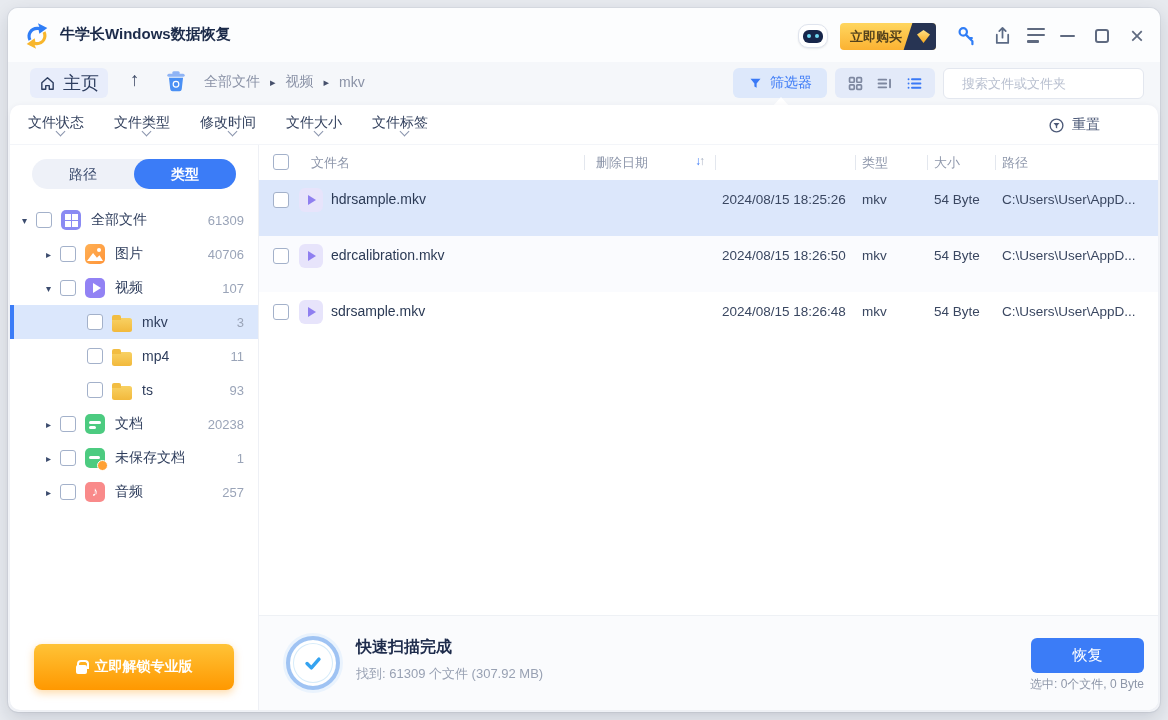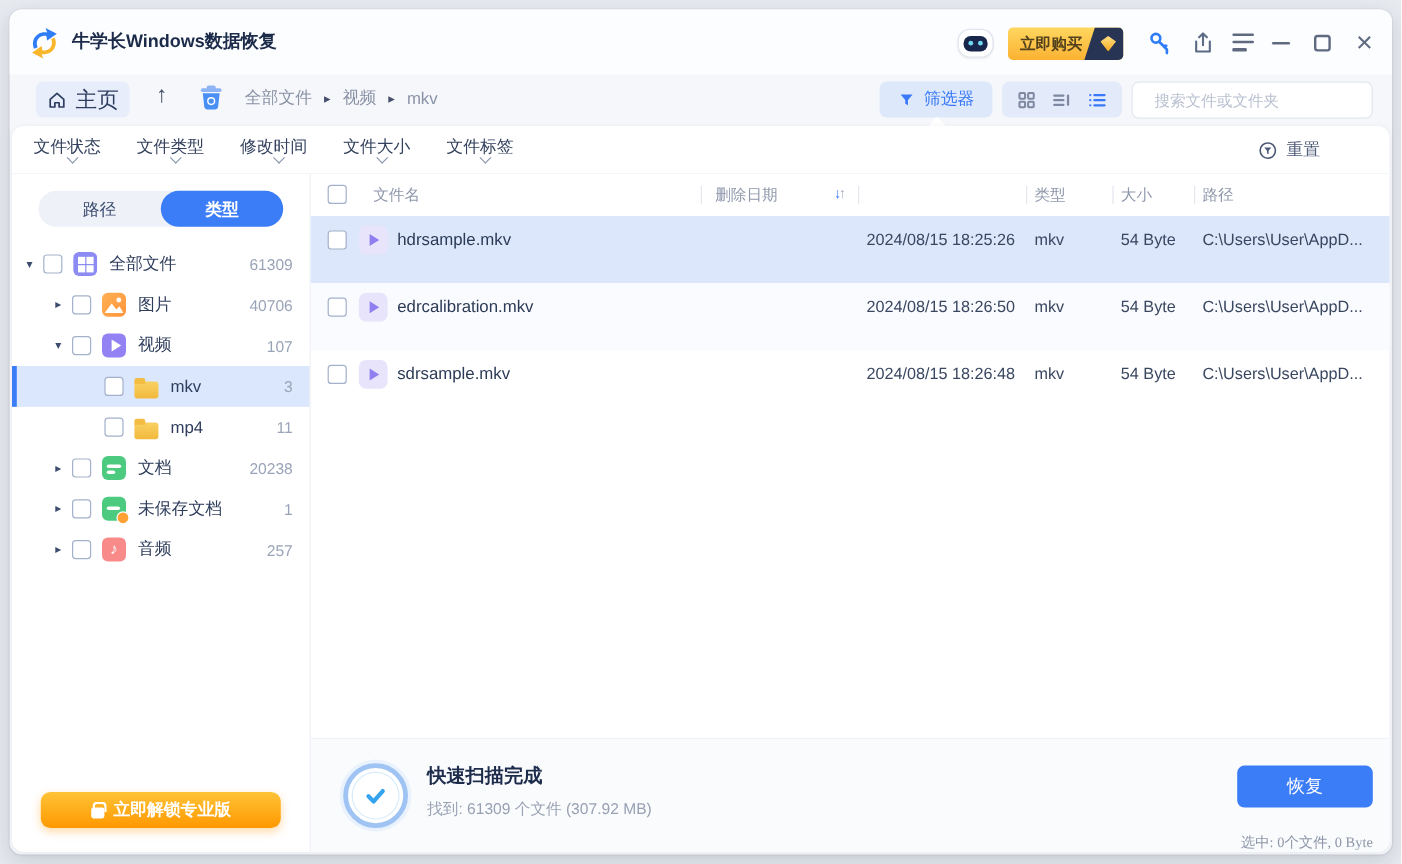--- a/index.html
+++ b/index.html
@@ -99,21 +99,21 @@
   .ic-doc { background:#4ccb80; }
   .ic-doc::before { content:''; position:absolute; left:4px; top:7px; width:12px; height:3px; background:#fff; border-radius:1.5px; }
   .ic-doc::after { content:''; position:absolute; left:4px; top:12px; width:7px; height:3px; background:#fff; border-radius:1.5px; }
   .ic-unsaved { background:#4ccb80; }
   .ic-unsaved::before { content:''; position:absolute; left:4px; top:8px; width:11px; height:3px; background:#fff; border-radius:1.5px; }
   .ic-unsaved::after { content:''; position:absolute; right:-3px; bottom:-3px; width:9px; height:9px;
                        background:#ffa135; border:1.5px solid #fff; border-radius:50%; }
   .ic-audio { background:#f98a8a; }
   .ic-audio::after { content:'♪'; position:absolute; left:0; top:0; right:0; bottom:0; color:#fff;
                      font-size:13px; font-weight:700; text-align:center; line-height:20px; }
-  .unlock-btn { position:absolute; left:24px; bottom:20px; width:200px; height:30px; border-radius:8px;
+  .unlock-btn { position:absolute; left:24px; bottom:20px; width:200px; height:46px; border-radius:8px;
                 background:linear-gradient(180deg,#ffc337,#ff9800); color:#fff; font-size:14px; font-weight:700;
                 display:flex; align-items:center; justify-content:center; gap:8px; cursor:pointer;
                 box-shadow:0 3px 8px rgba(255,150,0,.35); }
   .lock { position:relative; width:11px; height:9px; background:#fff; border-radius:2px; margin-top:5px; }
   .lock::before { content:''; position:absolute; left:1.5px; top:-5px; width:8px; height:7px;
                   border:2px solid #fff; border-bottom:none; border-radius:4px 4px 0 0; }
 
   
   .thead { position:absolute; left:249px; top:40px; right:0; height:35px; font-size:13px; color:#8e97ab; }
   .thead .cb { position:absolute; left:14px; top:9px; }
@@ -139,21 +139,21 @@
                border-top:1px solid #eef1f5; border-radius:0 0 10px 0; }
   .check-circle { position:absolute; left:27px; top:20px; width:54px; height:54px; border-radius:50%;
                   background:#fff; border:4px solid #9fc3f3;
                   box-shadow:inset 0 0 0 3px #fff, inset 0 0 0 4px #d7ecfa, 0 0 0 3px #eaf3fd;
                   display:flex; align-items:center; justify-content:center; }
   .f-title { position:absolute; left:97px; top:21px; font-size:16px; font-weight:700; color:#1e2c4c; }
   .f-sub { position:absolute; left:97px; top:49px; font-size:13px; color:#98a1b3; }
   .recover-btn { position:absolute; left:772px; top:22px; width:113px; height:35px; background:#3b7cf7; border:none;
                  color:#fff; border-radius:6px; font-size:15px; display:flex; align-items:center; justify-content:center;
                  cursor:pointer; font-family:inherit; }
-  .f-sel { position:absolute; right:14px; top:78px; font-size:12px; color:#8d96a8;font-family:Liberation Serif, serif; }
+  .f-sel { position:absolute; right:14px; top:60px; font-size:12px; color:#8d96a8; }
 
   
   .watermark { position:absolute; right:4px; bottom:2px; text-align:right; z-index:50; pointer-events:none; }
   .wm1 { font-size:37px; font-weight:700; letter-spacing:2px; color:#9aa0aa; opacity:.55;
          text-shadow:1px 1px 0 #fff,-1px -1px 0 #7e848e; }
   .wm2 { font-size:15px; font-weight:700; letter-spacing:1px; color:#b9bec8; opacity:.9; }
 </style>
 </head>
 <body>
 
@@ -343,20 +343,26 @@
             <span class="tcount">3</span>
           </div>
 
           <div class="titem l2">
             <span class="cb"></span>
             <span class="ticon ic-folder"></span>
             <span class="tlabel">mp4</span>
             <span class="tcount">11</span>
           </div>
 
+          <div class="titem l2">
+            <span class="cb"></span>
+            <span class="ticon ic-folder"></span>
+            <span class="tlabel">ts</span>
+            <span class="tcount">93</span>
+          </div>
 
           <div class="titem l1">
             <span class="tarrow">▸</span>
             <span class="cb"></span>
             <span class="ticon ic-doc"></span>
             <span class="tlabel">文档</span>
             <span class="tcount">20238</span>
           </div>
 
           <div class="titem l1">

